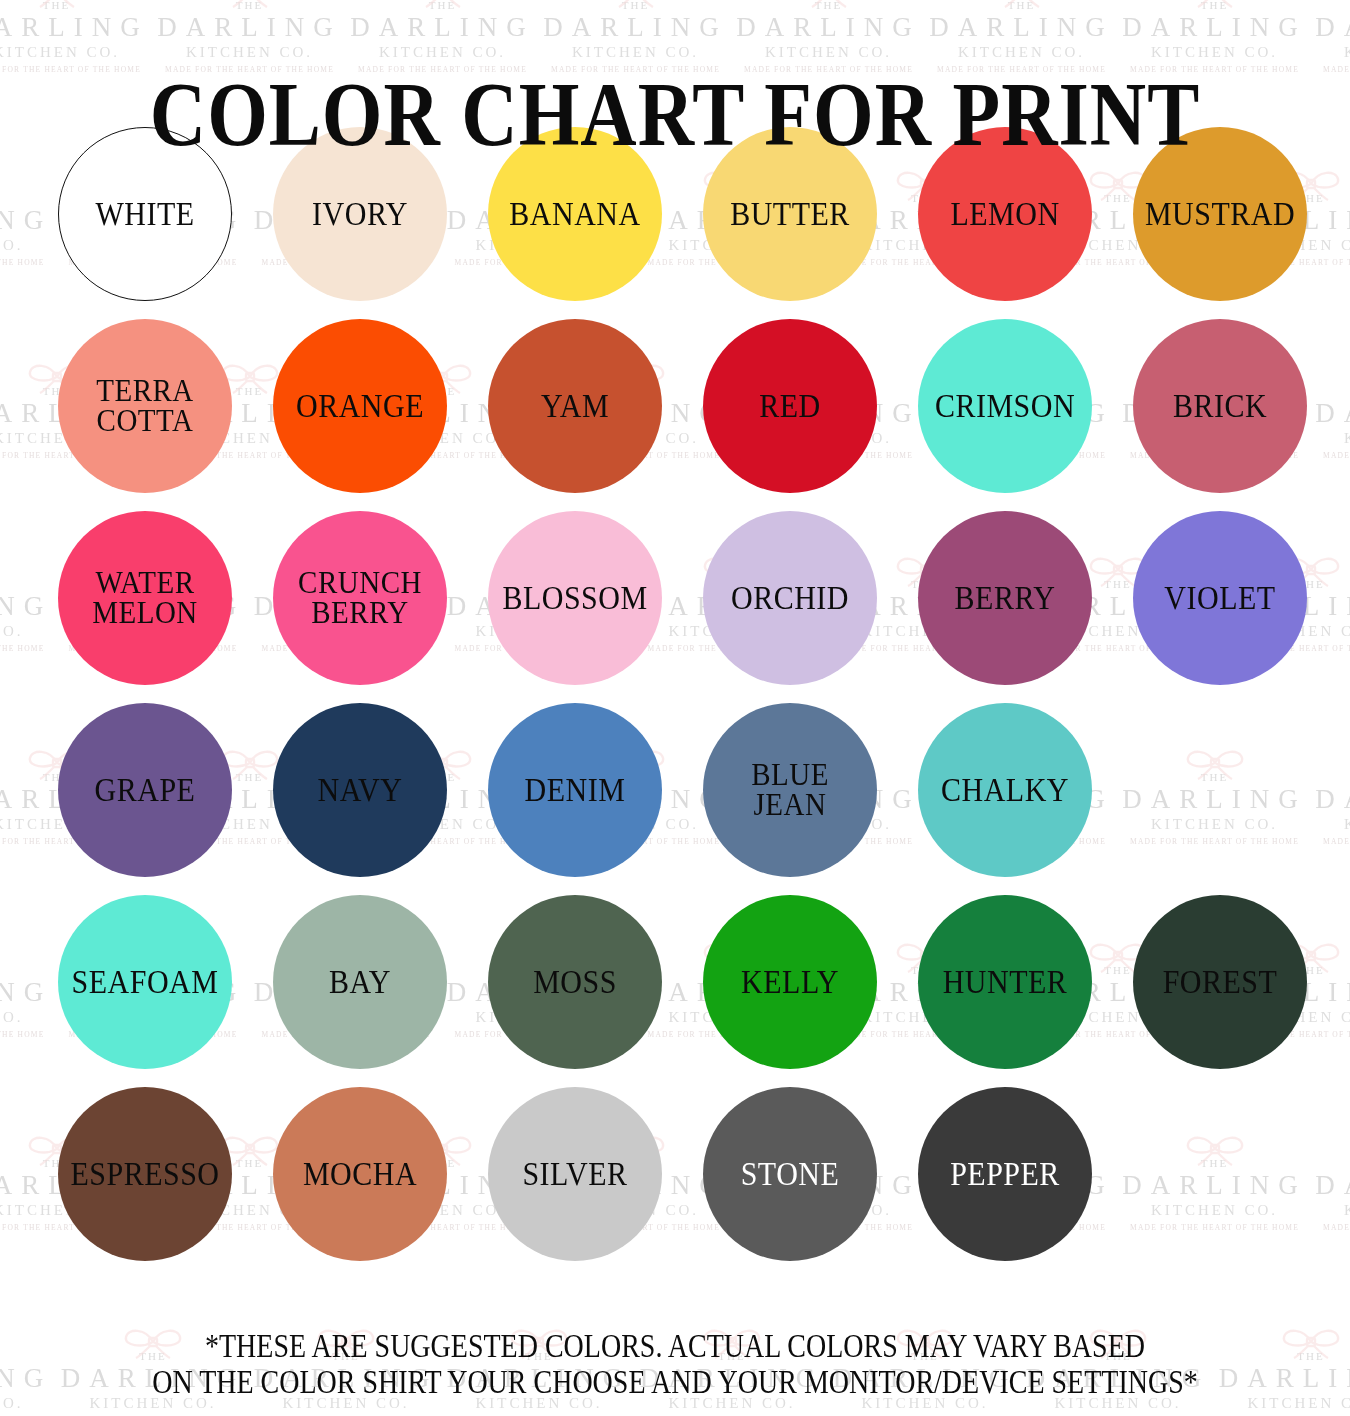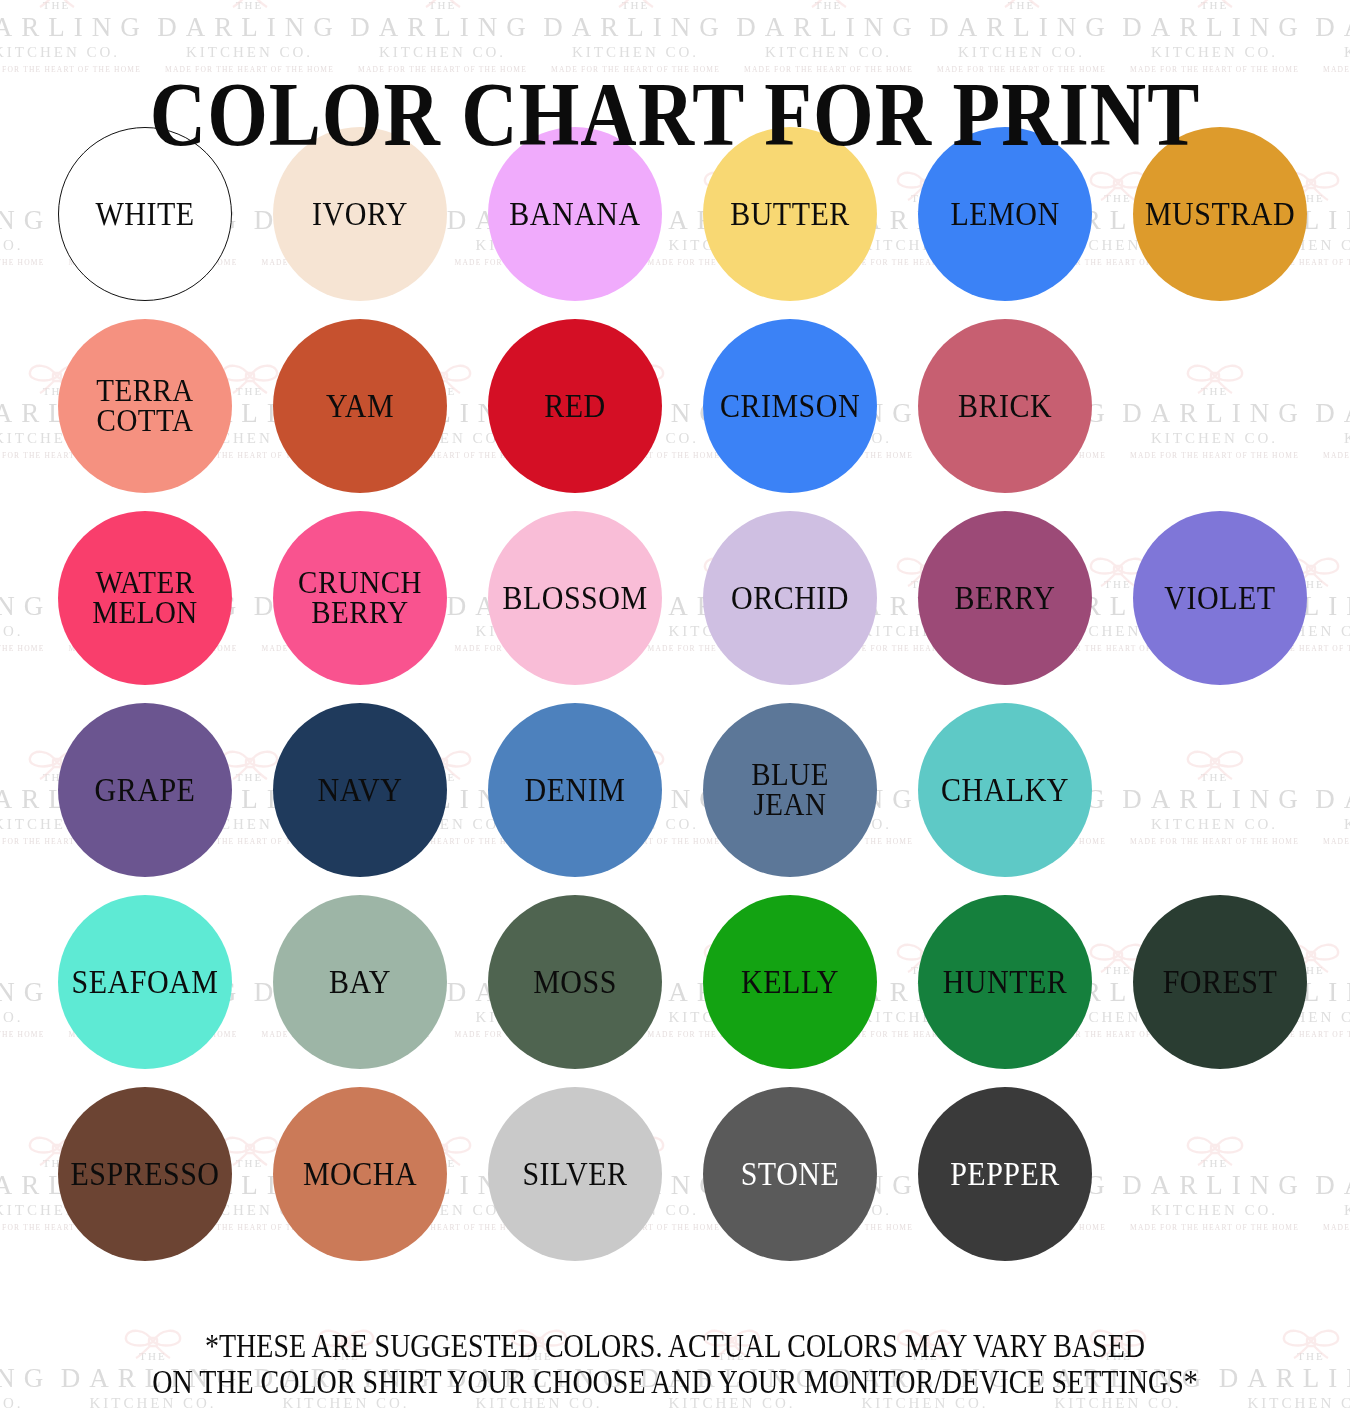--- a/index.html
+++ b/index.html
@@ -899,45 +899,48 @@
   <h1 id="title">COLOR CHART FOR PRINT</h1>
 
   <div id="grid">
       <div class="row">
         <div class="swatch outlined">
           <div class="swatch-label" style="color: rgb(12, 12, 12);">WHITE</div>
         </div>
         <div class="swatch" style="background: rgb(246, 228, 211);">
           <div class="swatch-label" style="color: rgb(12, 12, 12);">IVORY</div>
         </div>
-        <div class="swatch" style="background: #f0abfc;">
+        <div class="swatch" style="background: #fde047;">
           <div class="swatch-label" style="color: rgb(12, 12, 12);">BANANA</div>
         </div>
         <div class="swatch" style="background: rgb(248, 216, 115);">
           <div class="swatch-label" style="color: rgb(12, 12, 12);">BUTTER</div>
         </div>
-        <div class="swatch" style="background: #3b82f6;">
+        <div class="swatch" style="background: #ef4444;">
           <div class="swatch-label" style="color: rgb(12, 12, 12);">LEMON</div>
         </div>
         <div class="swatch" style="background: rgb(221, 155, 44);">
           <div class="swatch-label" style="color: rgb(12, 12, 12);">MUSTRAD</div>
         </div>
       </div>
       <div class="row">
         <div class="swatch" style="background: rgb(245, 145, 128);">
           <div class="swatch-label two-line" style="color: rgb(12, 12, 12);">TERRA
 COTTA</div>
         </div>
+        <div class="swatch" style="background: rgb(251, 77, 2);">
+          <div class="swatch-label" style="color: rgb(12, 12, 12);">ORANGE</div>
+        </div>
         <div class="swatch" style="background: rgb(198, 81, 47);">
           <div class="swatch-label" style="color: rgb(12, 12, 12);">YAM</div>
         </div>
         <div class="swatch" style="background: rgb(212, 15, 37);">
           <div class="swatch-label" style="color: rgb(12, 12, 12);">RED</div>
         </div>
-        <div class="swatch" style="background: #3b82f6;">
+        <div class="swatch" style="background: #5eead4;">
           <div class="swatch-label" style="color: rgb(12, 12, 12);">CRIMSON</div>
         </div>
         <div class="swatch" style="background: rgb(199, 95, 113);">
           <div class="swatch-label" style="color: rgb(12, 12, 12);">BRICK</div>
         </div>
       </div>
       <div class="row">
         <div class="swatch" style="background: rgb(249, 62, 108);">
           <div class="swatch-label two-line" style="color: rgb(12, 12, 12);">WATER
 MELON</div>

